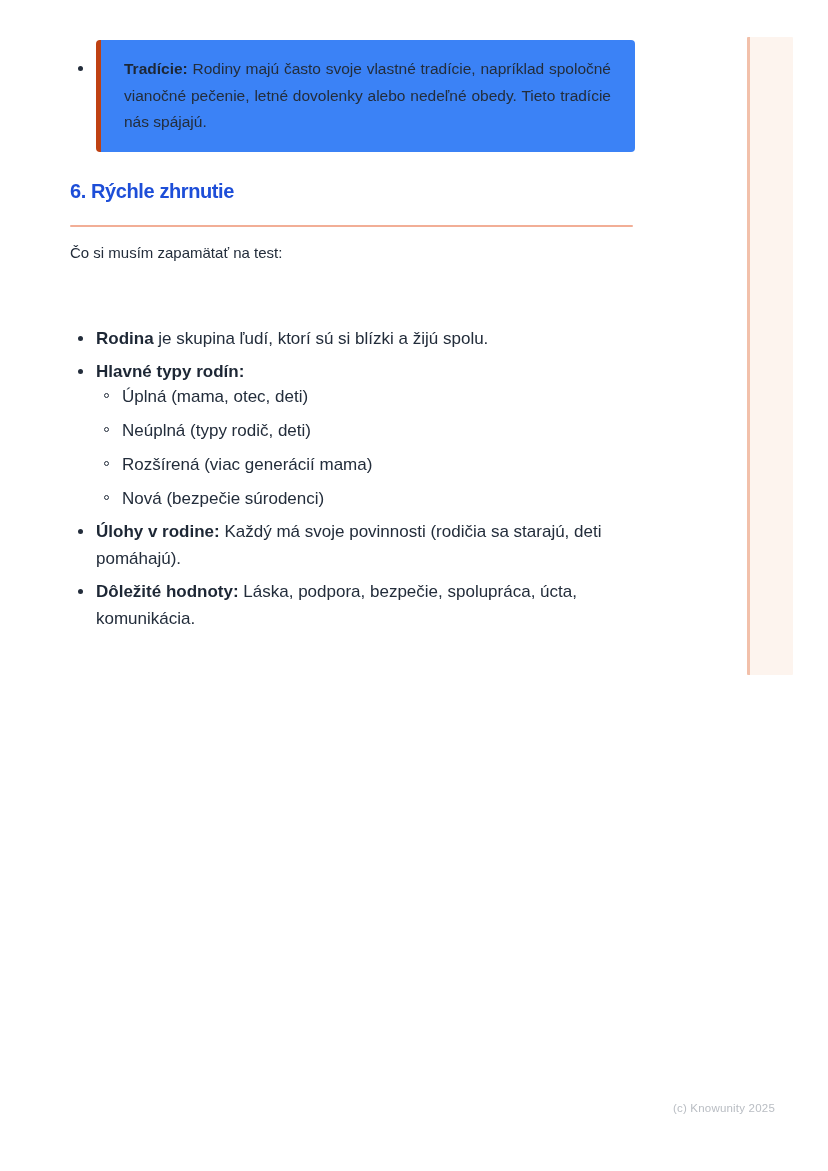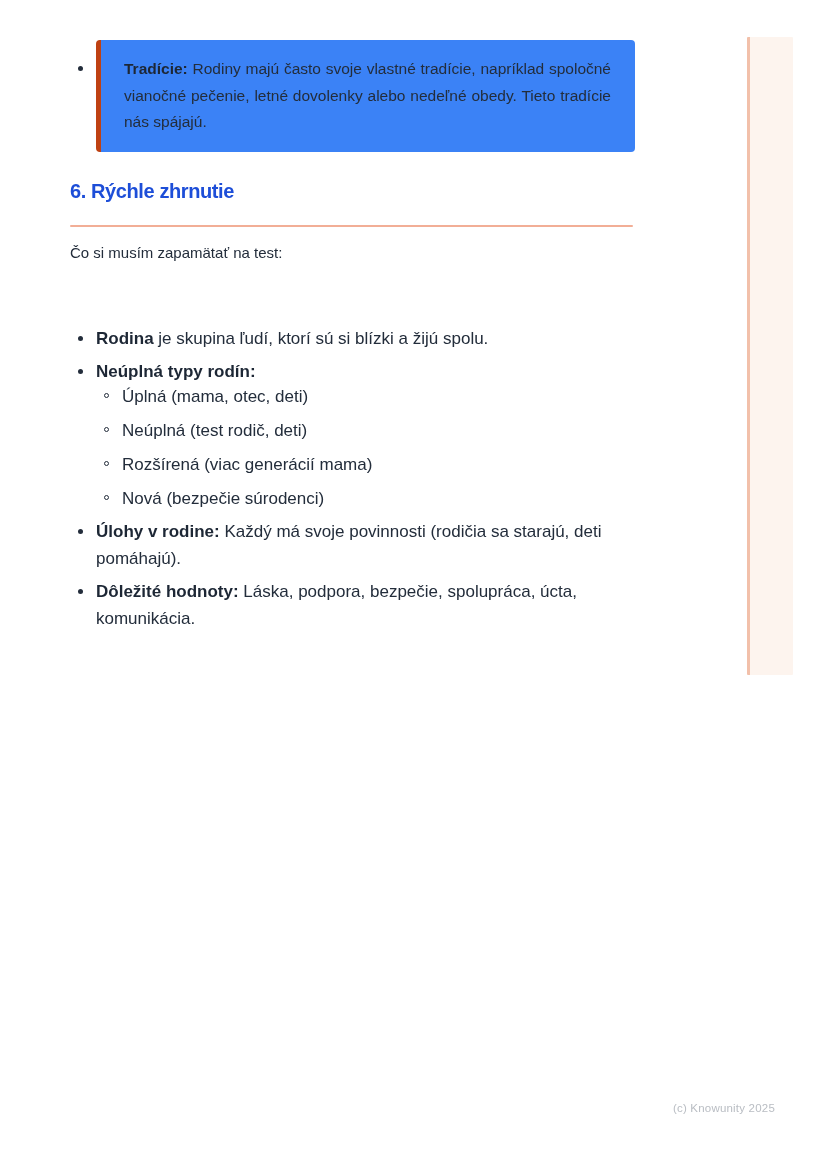--- a/index.html
+++ b/index.html
@@ -115,27 +115,27 @@
 <h1 class="section-heading">6. Rýchle zhrnutie</h1>
 <div class="heading-divider"></div>
 
 <p class="intro-paragraph">Čo si musím zapamätať na test:</p>
 
 <ul class="summary-list">
   <li>
     <span class="marker-dot"></span><b>Rodina</b><span> je skupina ľudí, ktorí sú si blízki a žijú spolu.</span>
   </li>
   <li>
-    <span class="marker-dot"></span><b>Neúplná typy rodín:</b><span></span>
+    <span class="marker-dot"></span><b>Hlavné typy rodín:</b><span></span>
     <ul class="sub-list">
       <li>
         <span class="marker-circle"></span><span>Úplná (mama, otec, deti)</span>
       </li>
       <li>
-        <span class="marker-circle"></span><span>Neúplná (test rodič, deti)</span>
+        <span class="marker-circle"></span><span>Neúplná (typy rodič, deti)</span>
       </li>
       <li>
         <span class="marker-circle"></span><span>Rozšírená (viac generácií mama)</span>
       </li>
       <li>
         <span class="marker-circle"></span><span>Nová (bezpečie súrodenci)</span>
       </li>
     </ul>
   </li>
   <li>

